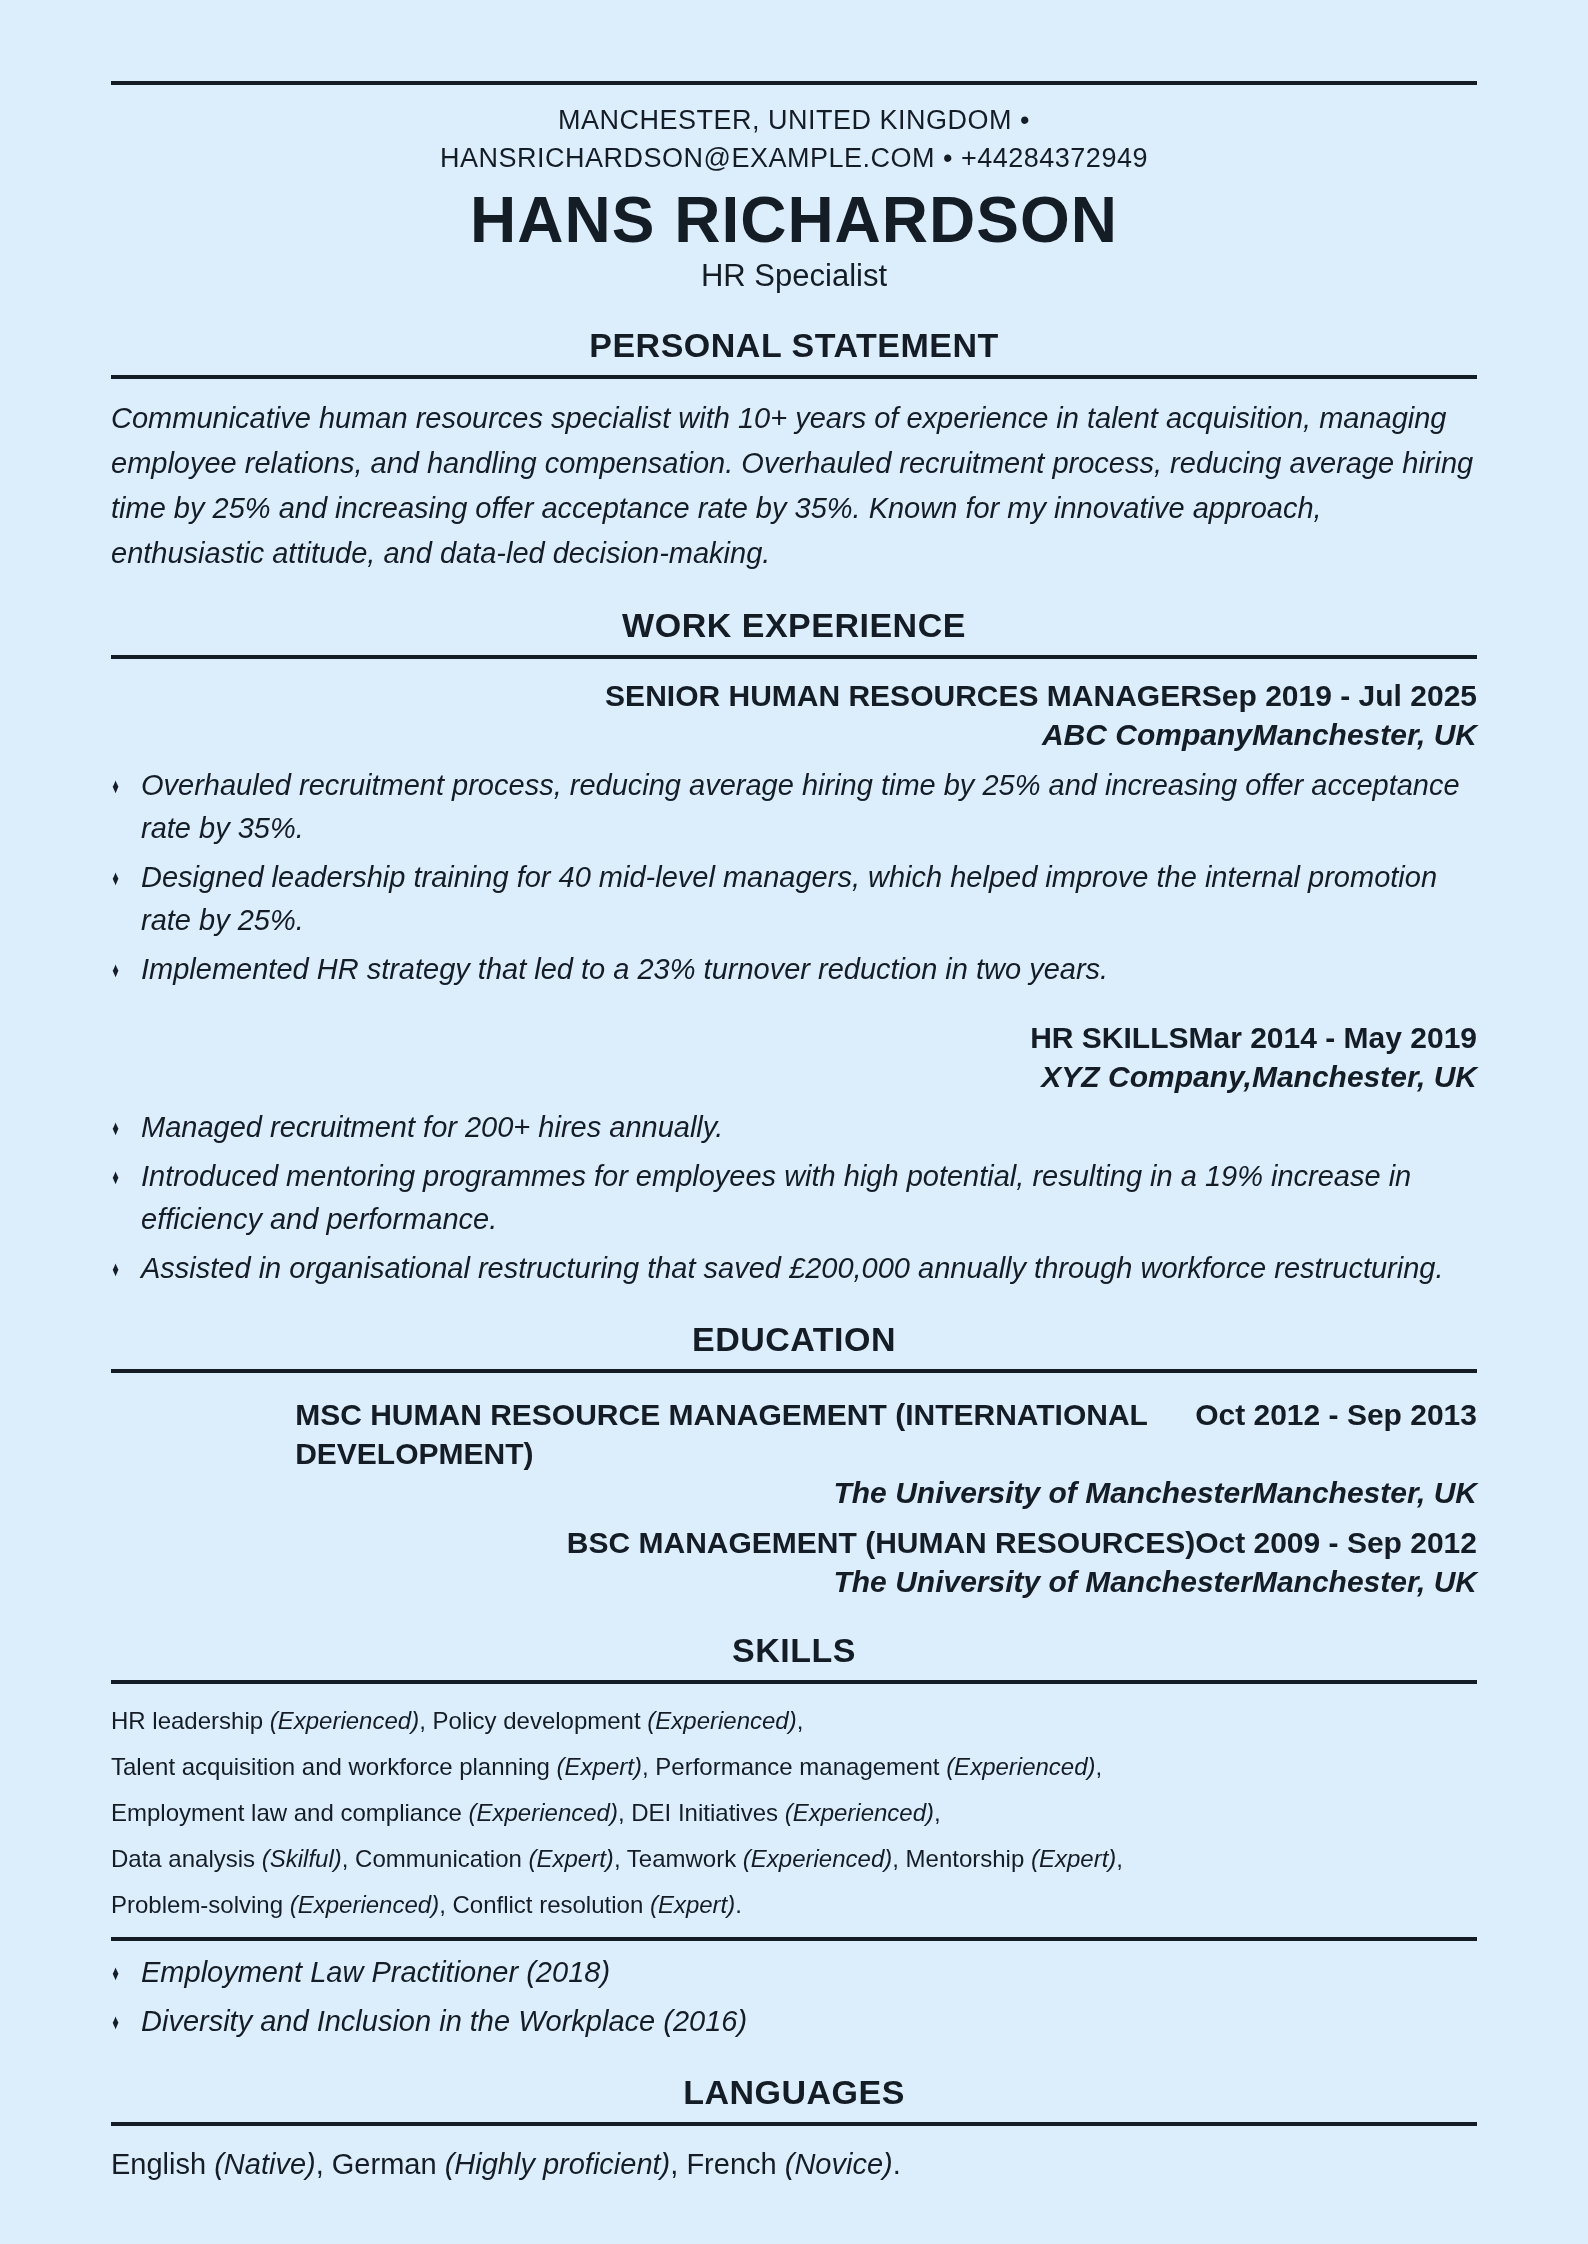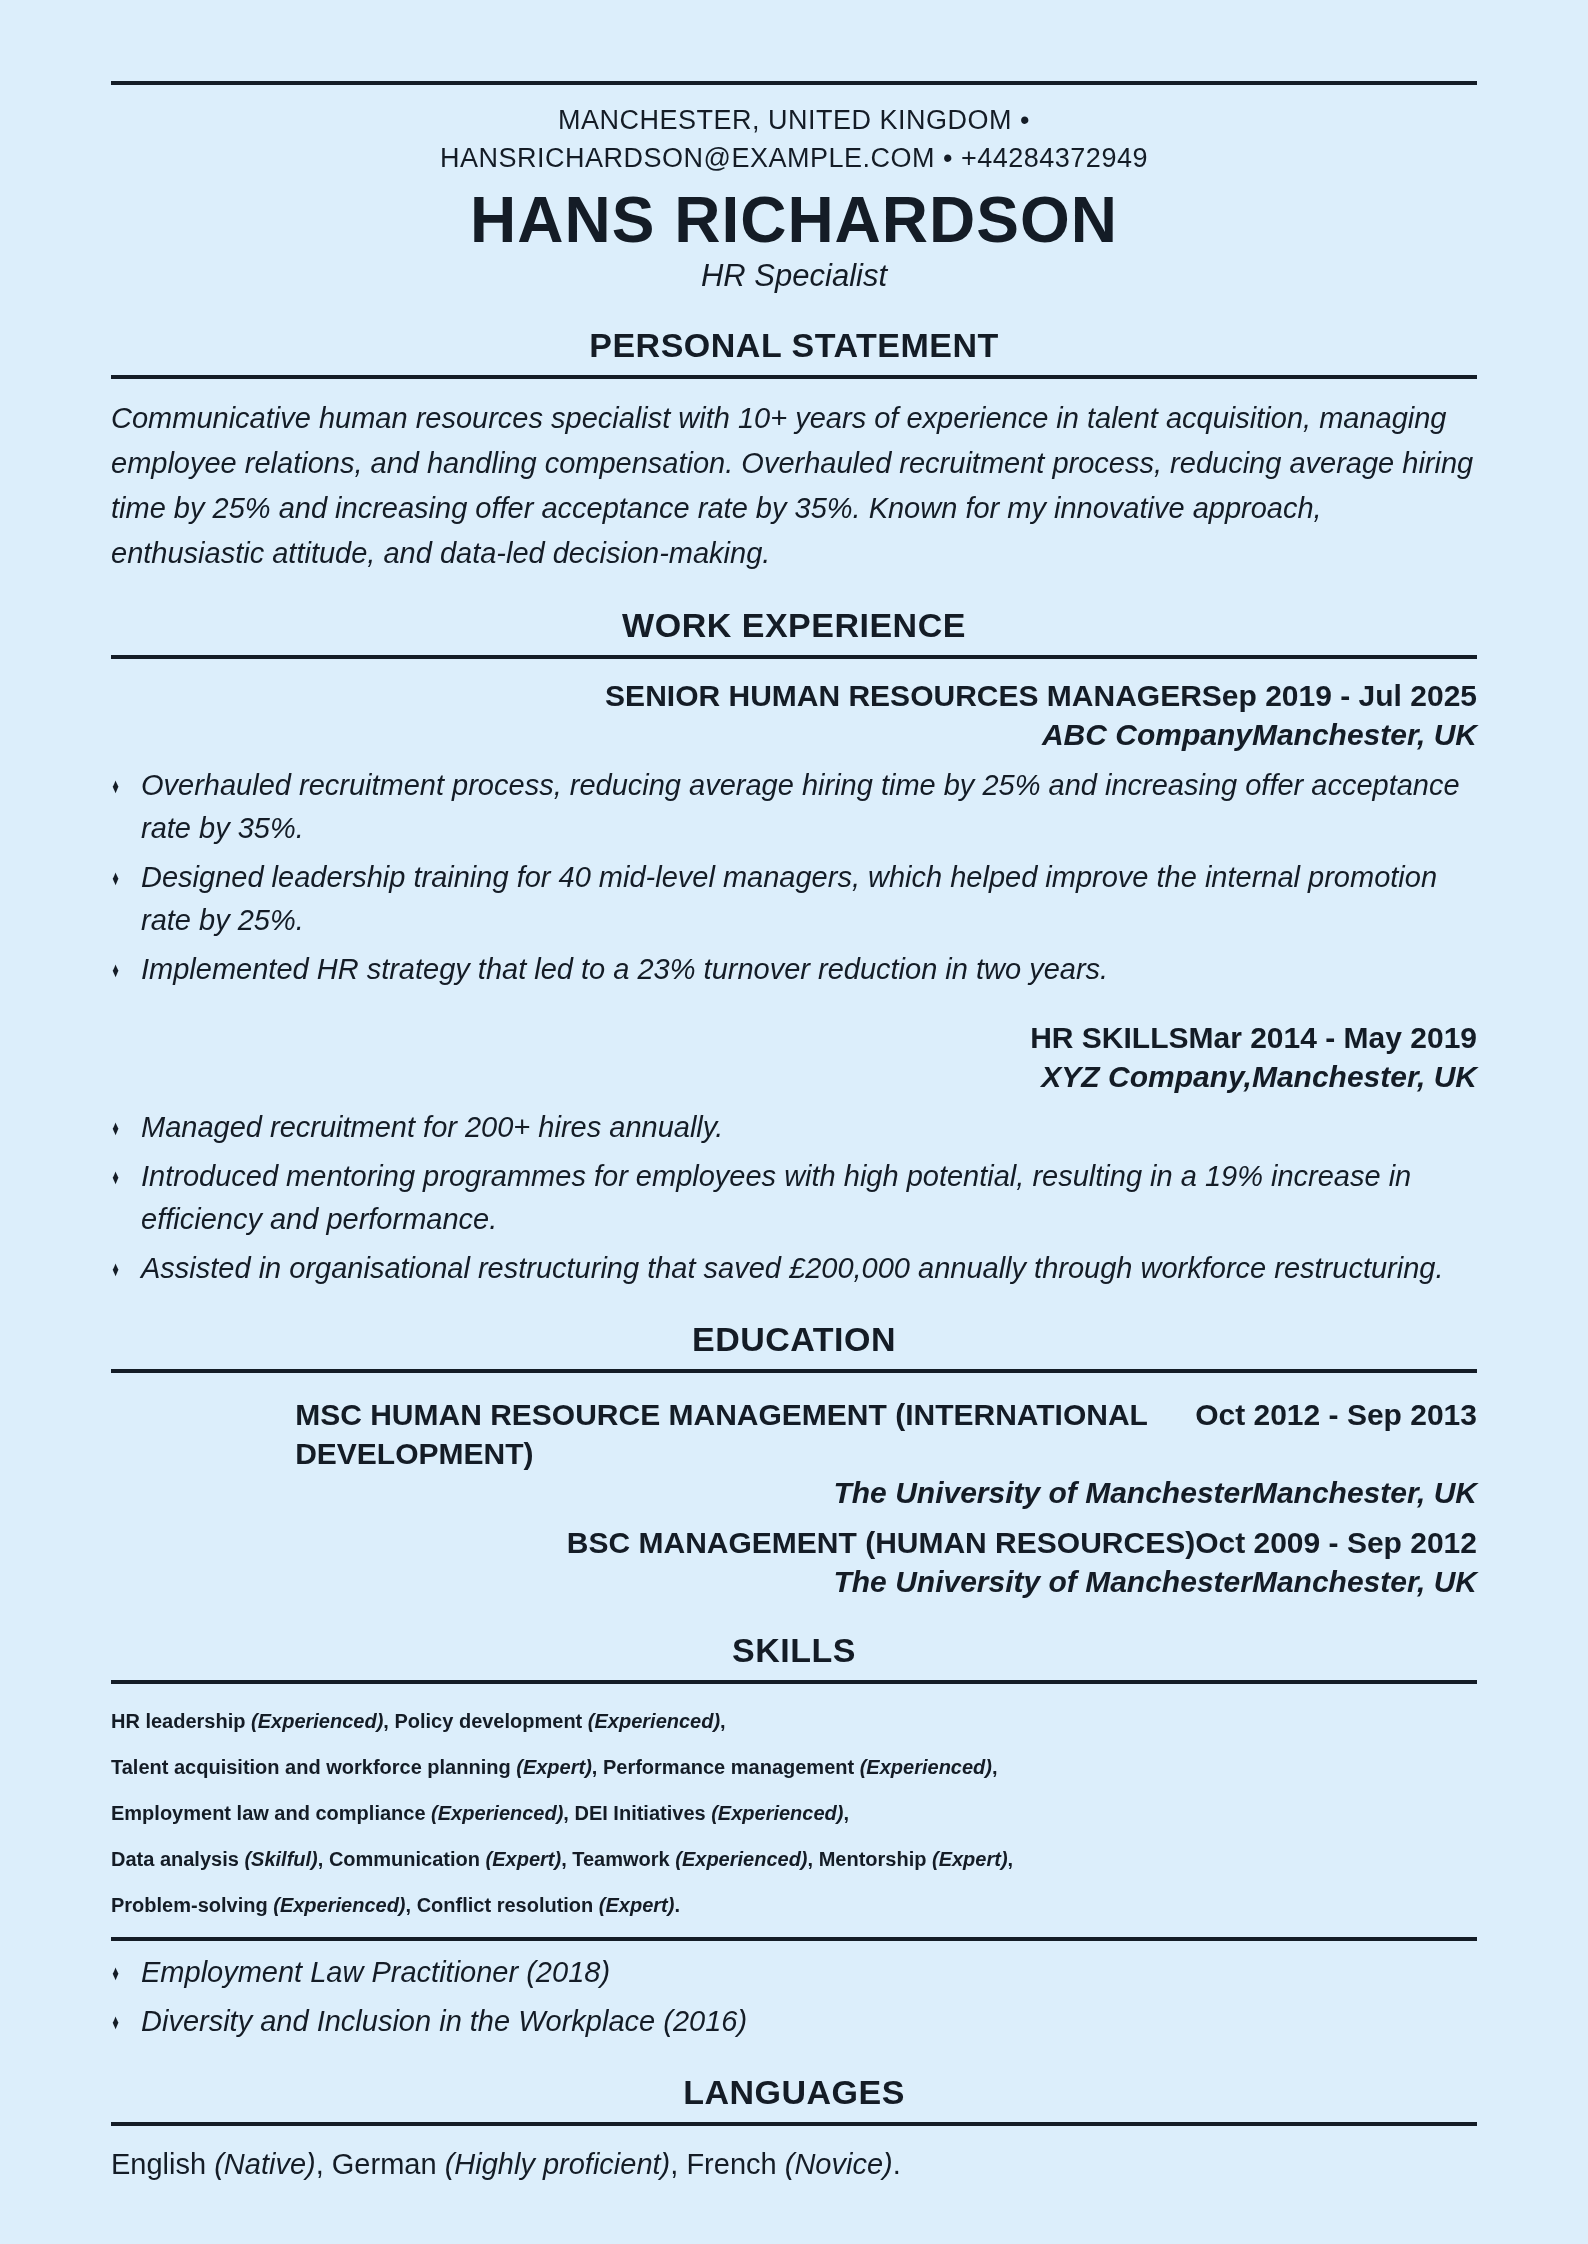--- a/index.html
+++ b/index.html
@@ -38,21 +38,20 @@
     font-size:64px;
     line-height:66px;
     font-weight:bold;
     letter-spacing:1px;
   }
   .subtitle{
     margin-top:3px;
     text-align:center;
     font-size:31px;
     line-height:40px;
-    font-style:italic;
   }
 
   .sec-heading{
     margin-top:28px;
     text-align:center;
     font-size:34px;
     line-height:42px;
     font-weight:bold;
     letter-spacing:.5px;
   }
@@ -100,21 +99,21 @@
   .btxt{flex:1;}
 
   .edu-entry{margin-top:22px;}
   .edu-entry + .edu-entry{margin-top:11px;}
 
   .inline-list{
     font-size:29px;
     line-height:46px;
   }
   .skills-block{margin-top:14px;}
-  .skill-row{font-size:20px;line-height:46px;font-weight:bold;}
+  .skill-row{font-size:24px;line-height:46px;}
   .lvl{font-style:italic;}
   .lang-row{margin-top:15px;}
 </style>
 </head>
 <body>
 
 <div class="page">
   <div class="content">
 
     <div class="rule rule-top"></div>

